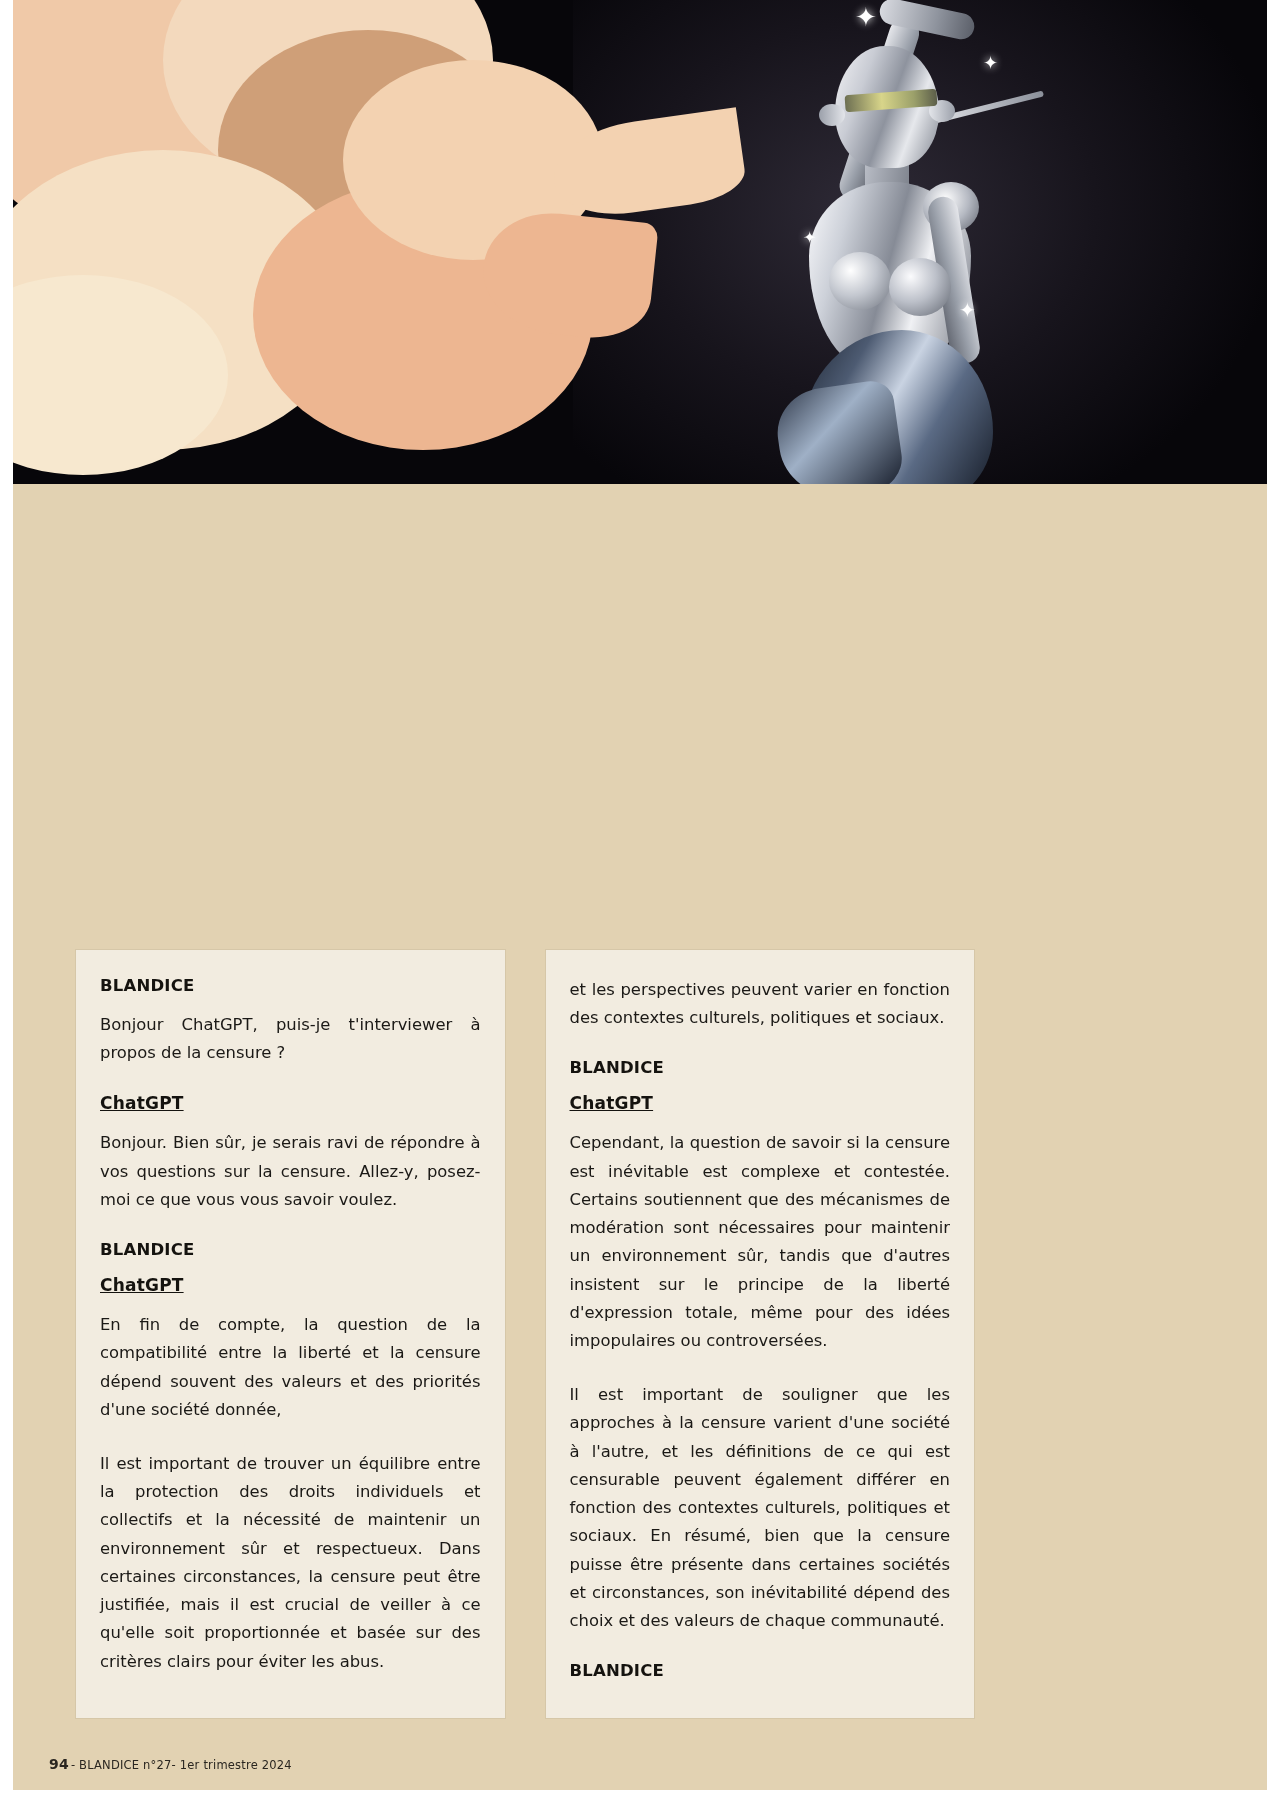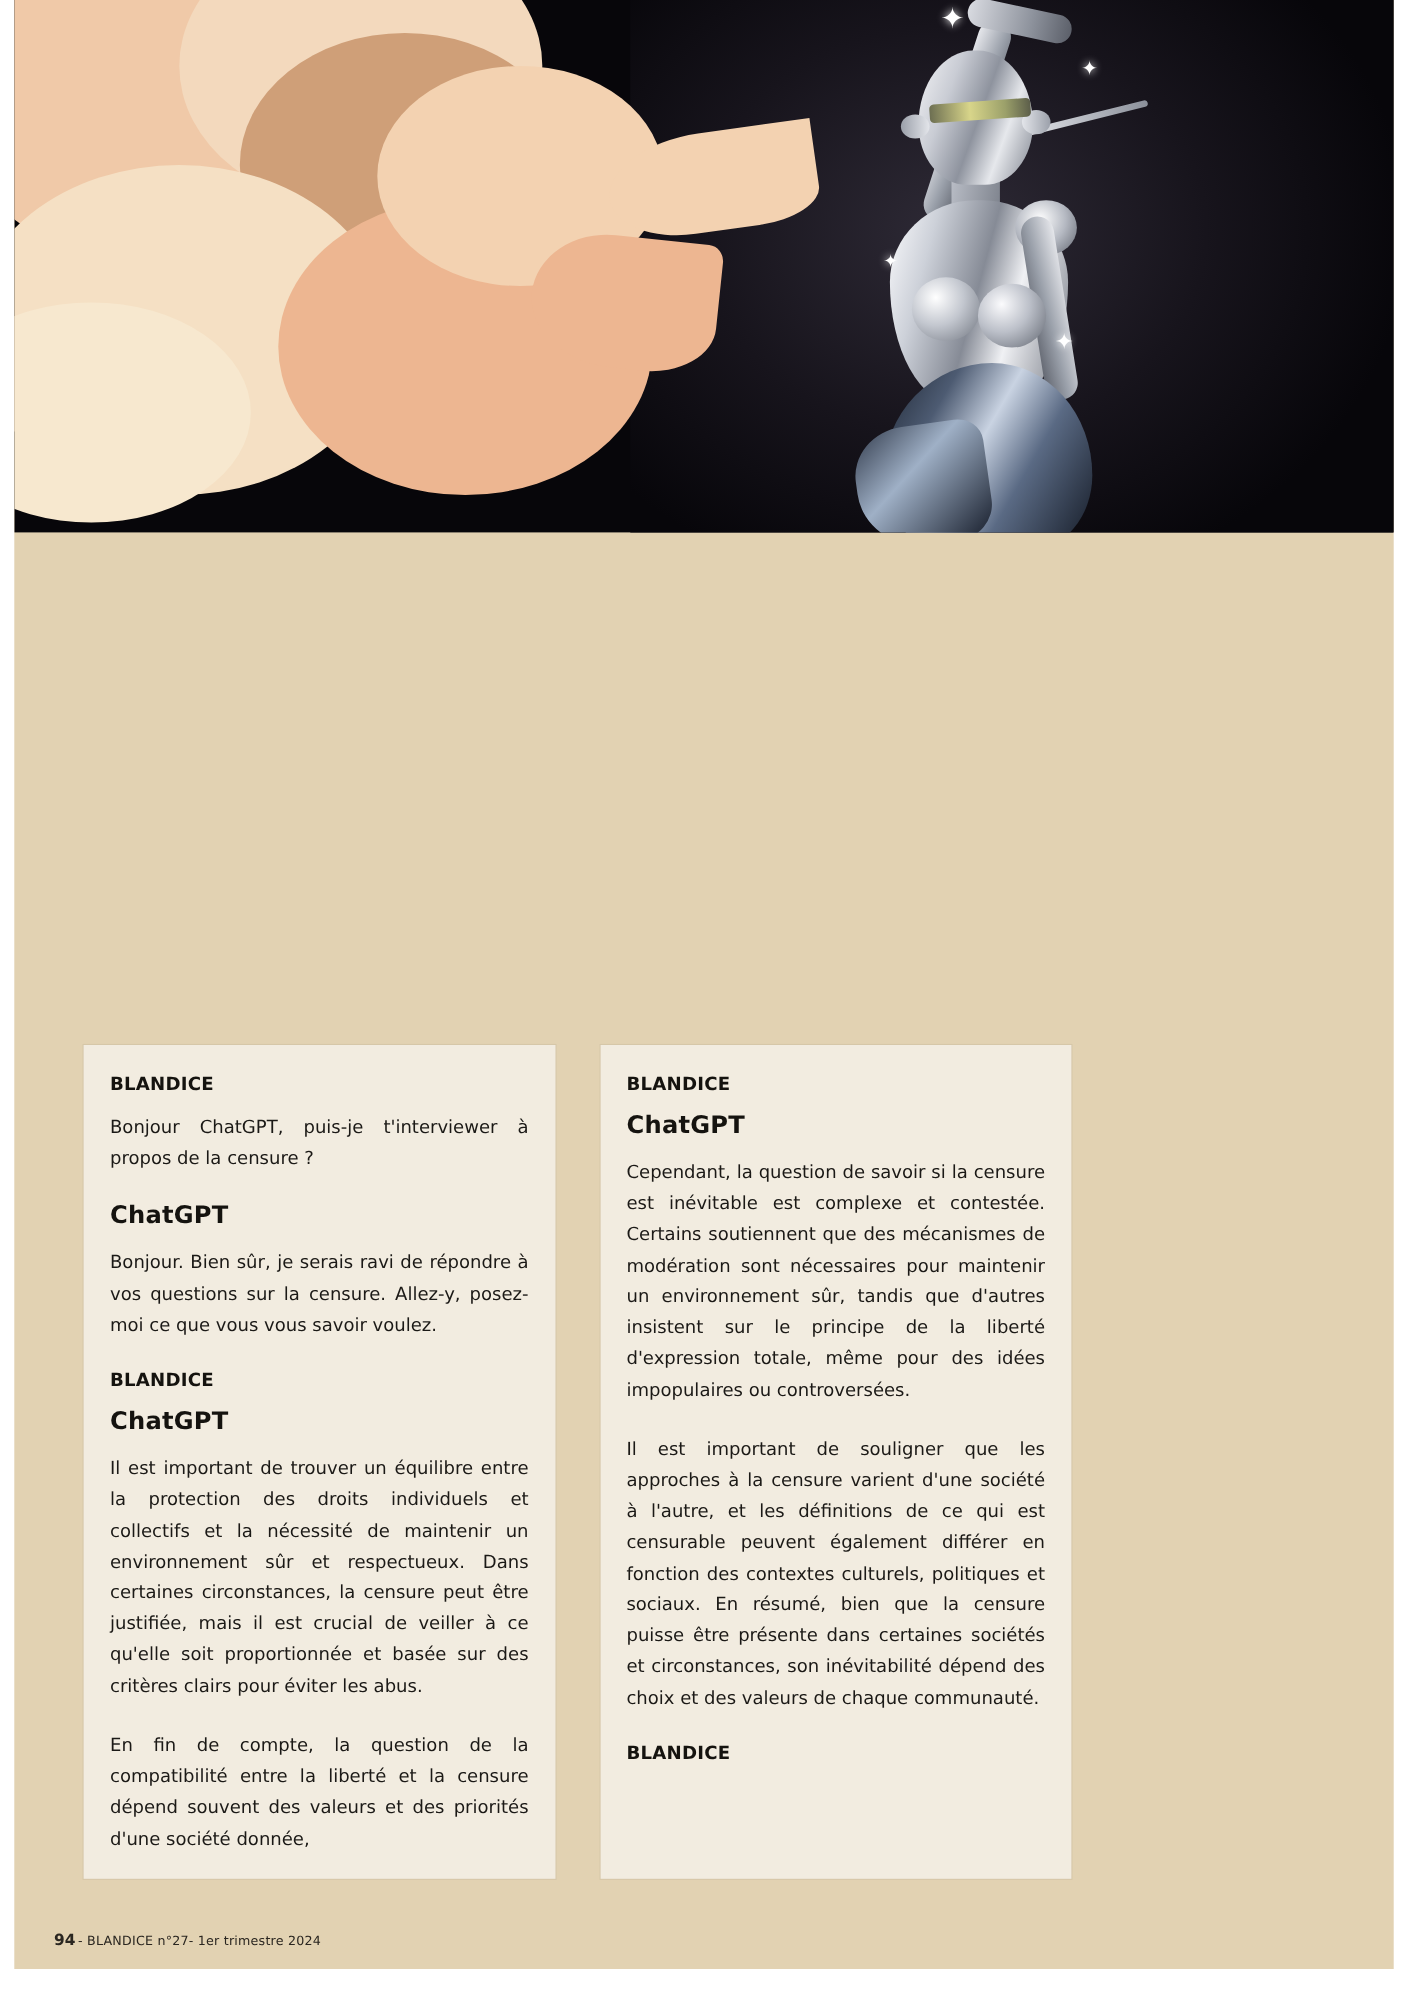--- a/index.html
+++ b/index.html
@@ -215,21 +215,22 @@
     min-height: 730px;
   }
   .speaker {
     font-size: 16.5px;
     font-weight: 700;
     color: #15130f;
     margin: 0 0 16px 0;
     letter-spacing: .2px;
   }
   .speaker.chat {
-    font-size: 22px;
+    font-size: 17px;
+    text-decoration: underline;
   }
   .para {
     font-size: 16.4px;
     line-height: 1.72;
     color: #1b1916;
     margin: 0 0 26px 0;
     text-align: justify;
   }
   .para:last-child { margin-bottom: 0; }
   .speaker + .para { margin-top: 0; }
@@ -294,25 +295,26 @@
 
     <div class="columns">
 
       <div class="column">
         <p class="speaker">BLANDICE</p>
         <p class="para">Bonjour ChatGPT, puis-je t'interviewer à propos de la censure ?</p>
         <p class="speaker chat">ChatGPT</p>
         <p class="para">Bonjour. Bien sûr, je serais ravi de répondre à vos questions sur la censure. Allez-y, posez-moi ce que vous vous savoir voulez.</p>
         <p class="speaker">BLANDICE</p>
         <p class="speaker chat">ChatGPT</p>
+        <p class="para">En fin de compte, la question de la compatibilité entre la liberté et la censure dépend souvent des valeurs et des priorités d'une société donnée,</p>
         <p class="para">Il est important de trouver un équilibre entre la protection des droits individuels et collectifs et la nécessité de maintenir un environnement sûr et respectueux. Dans certaines circonstances, la censure peut être justifiée, mais il est crucial de veiller à ce qu'elle soit proportionnée et basée sur des critères clairs pour éviter les abus.</p>
-        <p class="para">En fin de compte, la question de la compatibilité entre la liberté et la censure dépend souvent des valeurs et des priorités d'une société donnée,</p>
       </div>
 
       <div class="column">
+        <p class="para">et les perspectives peuvent varier en fonction des contextes culturels, politiques et sociaux.</p>
         <p class="speaker">BLANDICE</p>
         <p class="speaker chat">ChatGPT</p>
         <p class="para">Cependant, la question de savoir si la censure est inévitable est complexe et contestée. Certains soutiennent que des mécanismes de modération sont nécessaires pour maintenir un environnement sûr, tandis que d'autres insistent sur le principe de la liberté d'expression totale, même pour des idées impopulaires ou controversées.</p>
         <p class="para">Il est important de souligner que les approches à la censure varient d'une société à l'autre, et les définitions de ce qui est censurable peuvent également différer en fonction des contextes culturels, politiques et sociaux. En résumé, bien que la censure puisse être présente dans certaines sociétés et circonstances, son inévitabilité dépend des choix et des valeurs de chaque communauté.</p>
         <p class="speaker">BLANDICE</p>
       </div>
 
     </div>
 
     <div class="footer">

